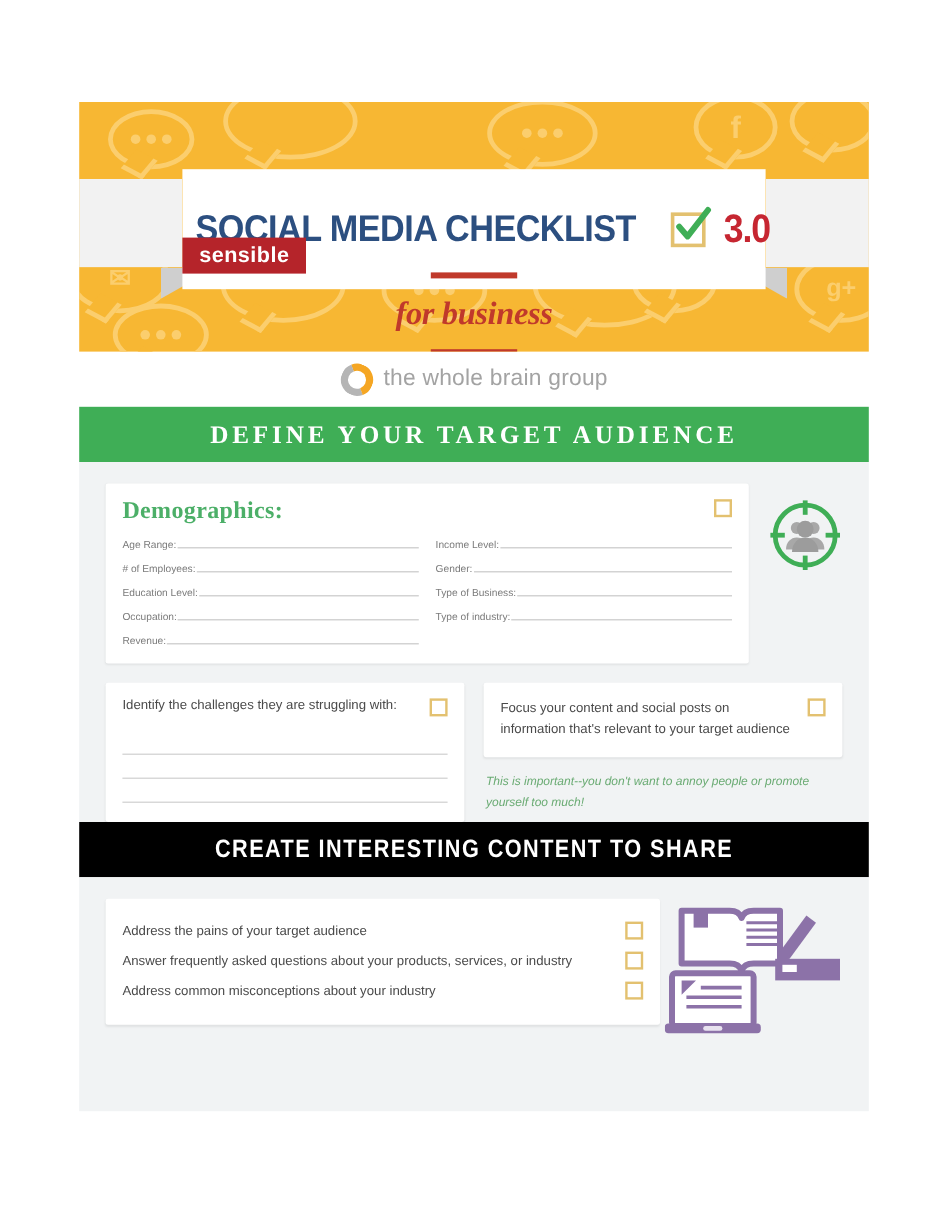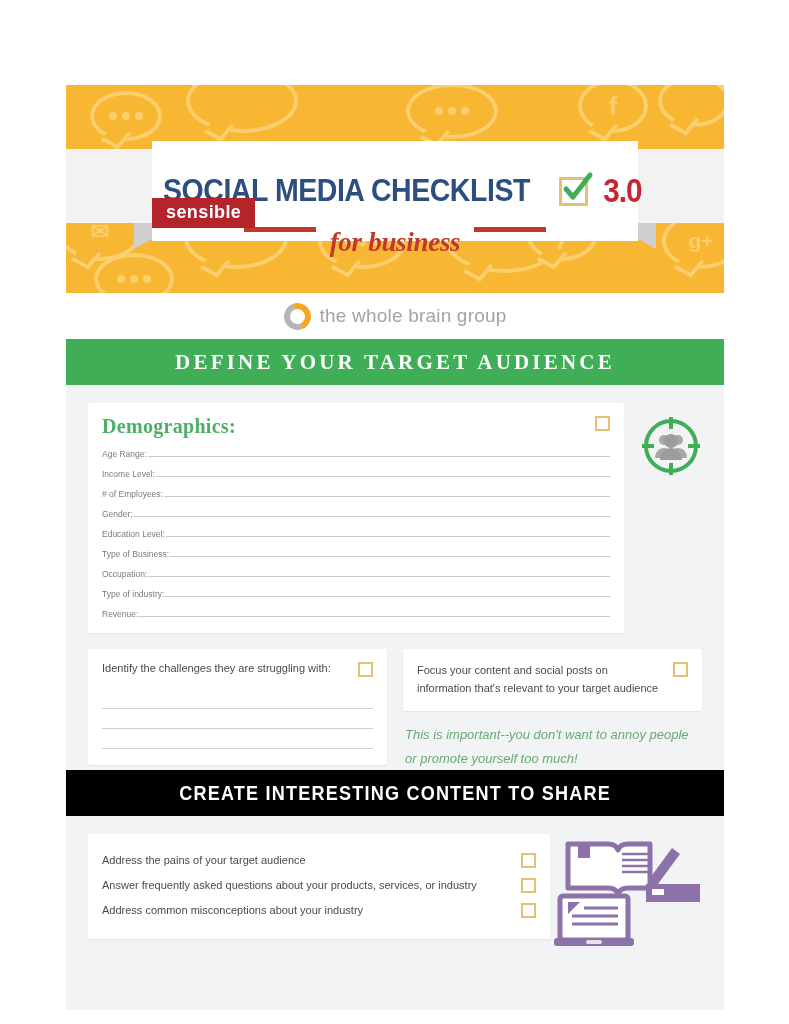--- a/index.html
+++ b/index.html
@@ -150,24 +150,25 @@
     color: #c62631;
     transform: scaleX(0.9);
     letter-spacing: -1px;
   }
 
   .for-business {
     position: absolute;
     left: 0; right: 0;
     top: 142px;
     display: flex;
-    align-items: flex-start;
+    align-items: center;
     justify-content: center;
     gap: 14px;
     z-index: 3;
+    flex-direction: column;
   }
   .for-business .rule { width: 72px; height: 5px; background: #c0392b; }
   .for-business .fb-text {
     font-family: "Liberation Serif", serif;
     font-weight: bold;
     font-style: italic;
     font-size: 27px;
     color: #c0392b;
     letter-spacing: -0.3px;
   }
@@ -245,21 +246,21 @@
   .cb {
     width: 15px; height: 15px;
     border: 2px solid #e3c170;
     background: #fff;
     flex: 0 0 auto;
   }
   .cb-abs { position: absolute; right: 14px; top: 13px; }
 
   .fields-grid {
     display: grid;
-    grid-template-columns: 1fr;
+    grid-template-columns: 1fr 1fr;
     column-gap: 14px;
     row-gap: 9px;
   }
   .field { display: flex; align-items: baseline; white-space: nowrap; }
   .field .flabel { font-size: 8.5px; color: #7b7b7b; }
   .field .fline { flex: 1; border-bottom: 1px solid #c9c9c9; height: 9px; margin-left: 1px; }
 
   .target-icon { width: 62px; height: 62px; flex: 0 0 auto; margin-top: 12px; }
 
   .two-col {
@@ -281,21 +282,21 @@
     border-bottom: 1px solid #cfcfcf;
     height: 20px;
   }
 
   .focus-card { padding: 13px 14px 14px; }
   .focus-head { display: flex; align-items: flex-start; justify-content: space-between; gap: 10px; }
   .focus-text { font-size: 11px; color: #4a4a4a; line-height: 1.6; }
 
   .note {
     margin-top: 12px;
-    font-size: 13px;
+    font-size: 10px;
     font-style: italic;
     color: #6aab73;
     line-height: 1.8;
     padding-left: 2px;
   }
 
   
   .content-row { display: flex; gap: 4px; align-items: flex-start; }
   .content-card { flex: 1; padding: 14px 14px 16px; }
   .content-item {

